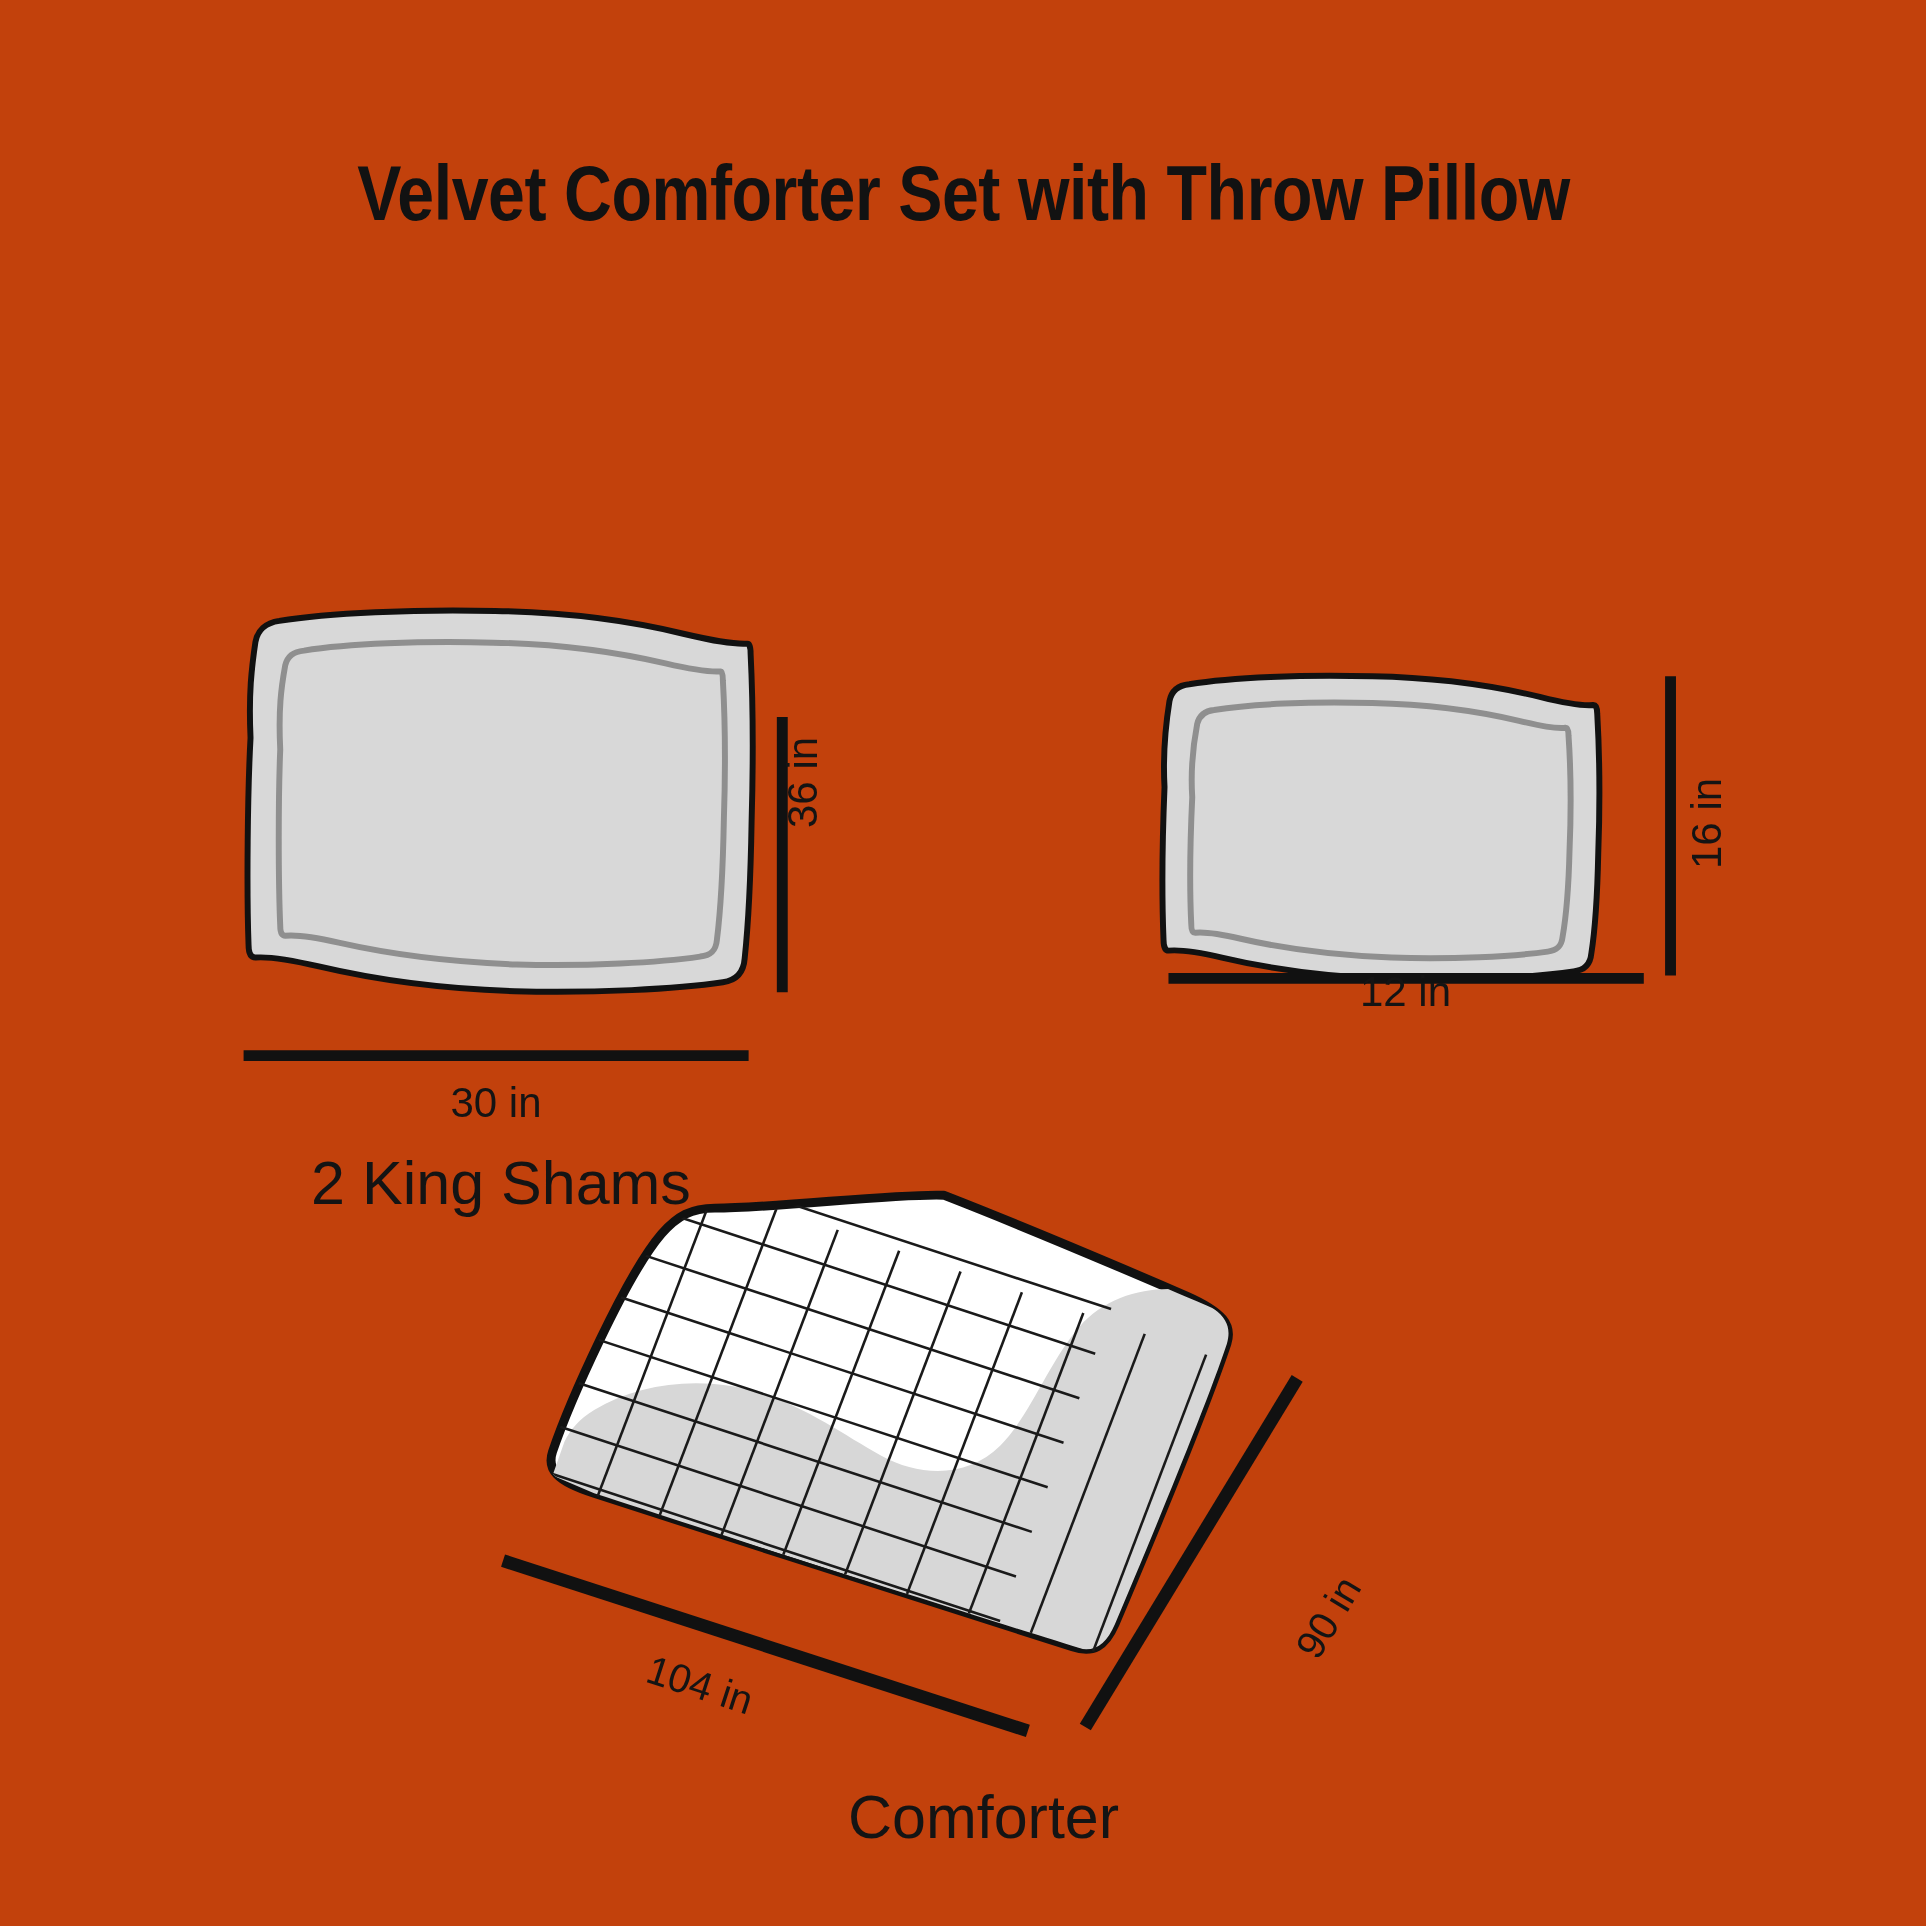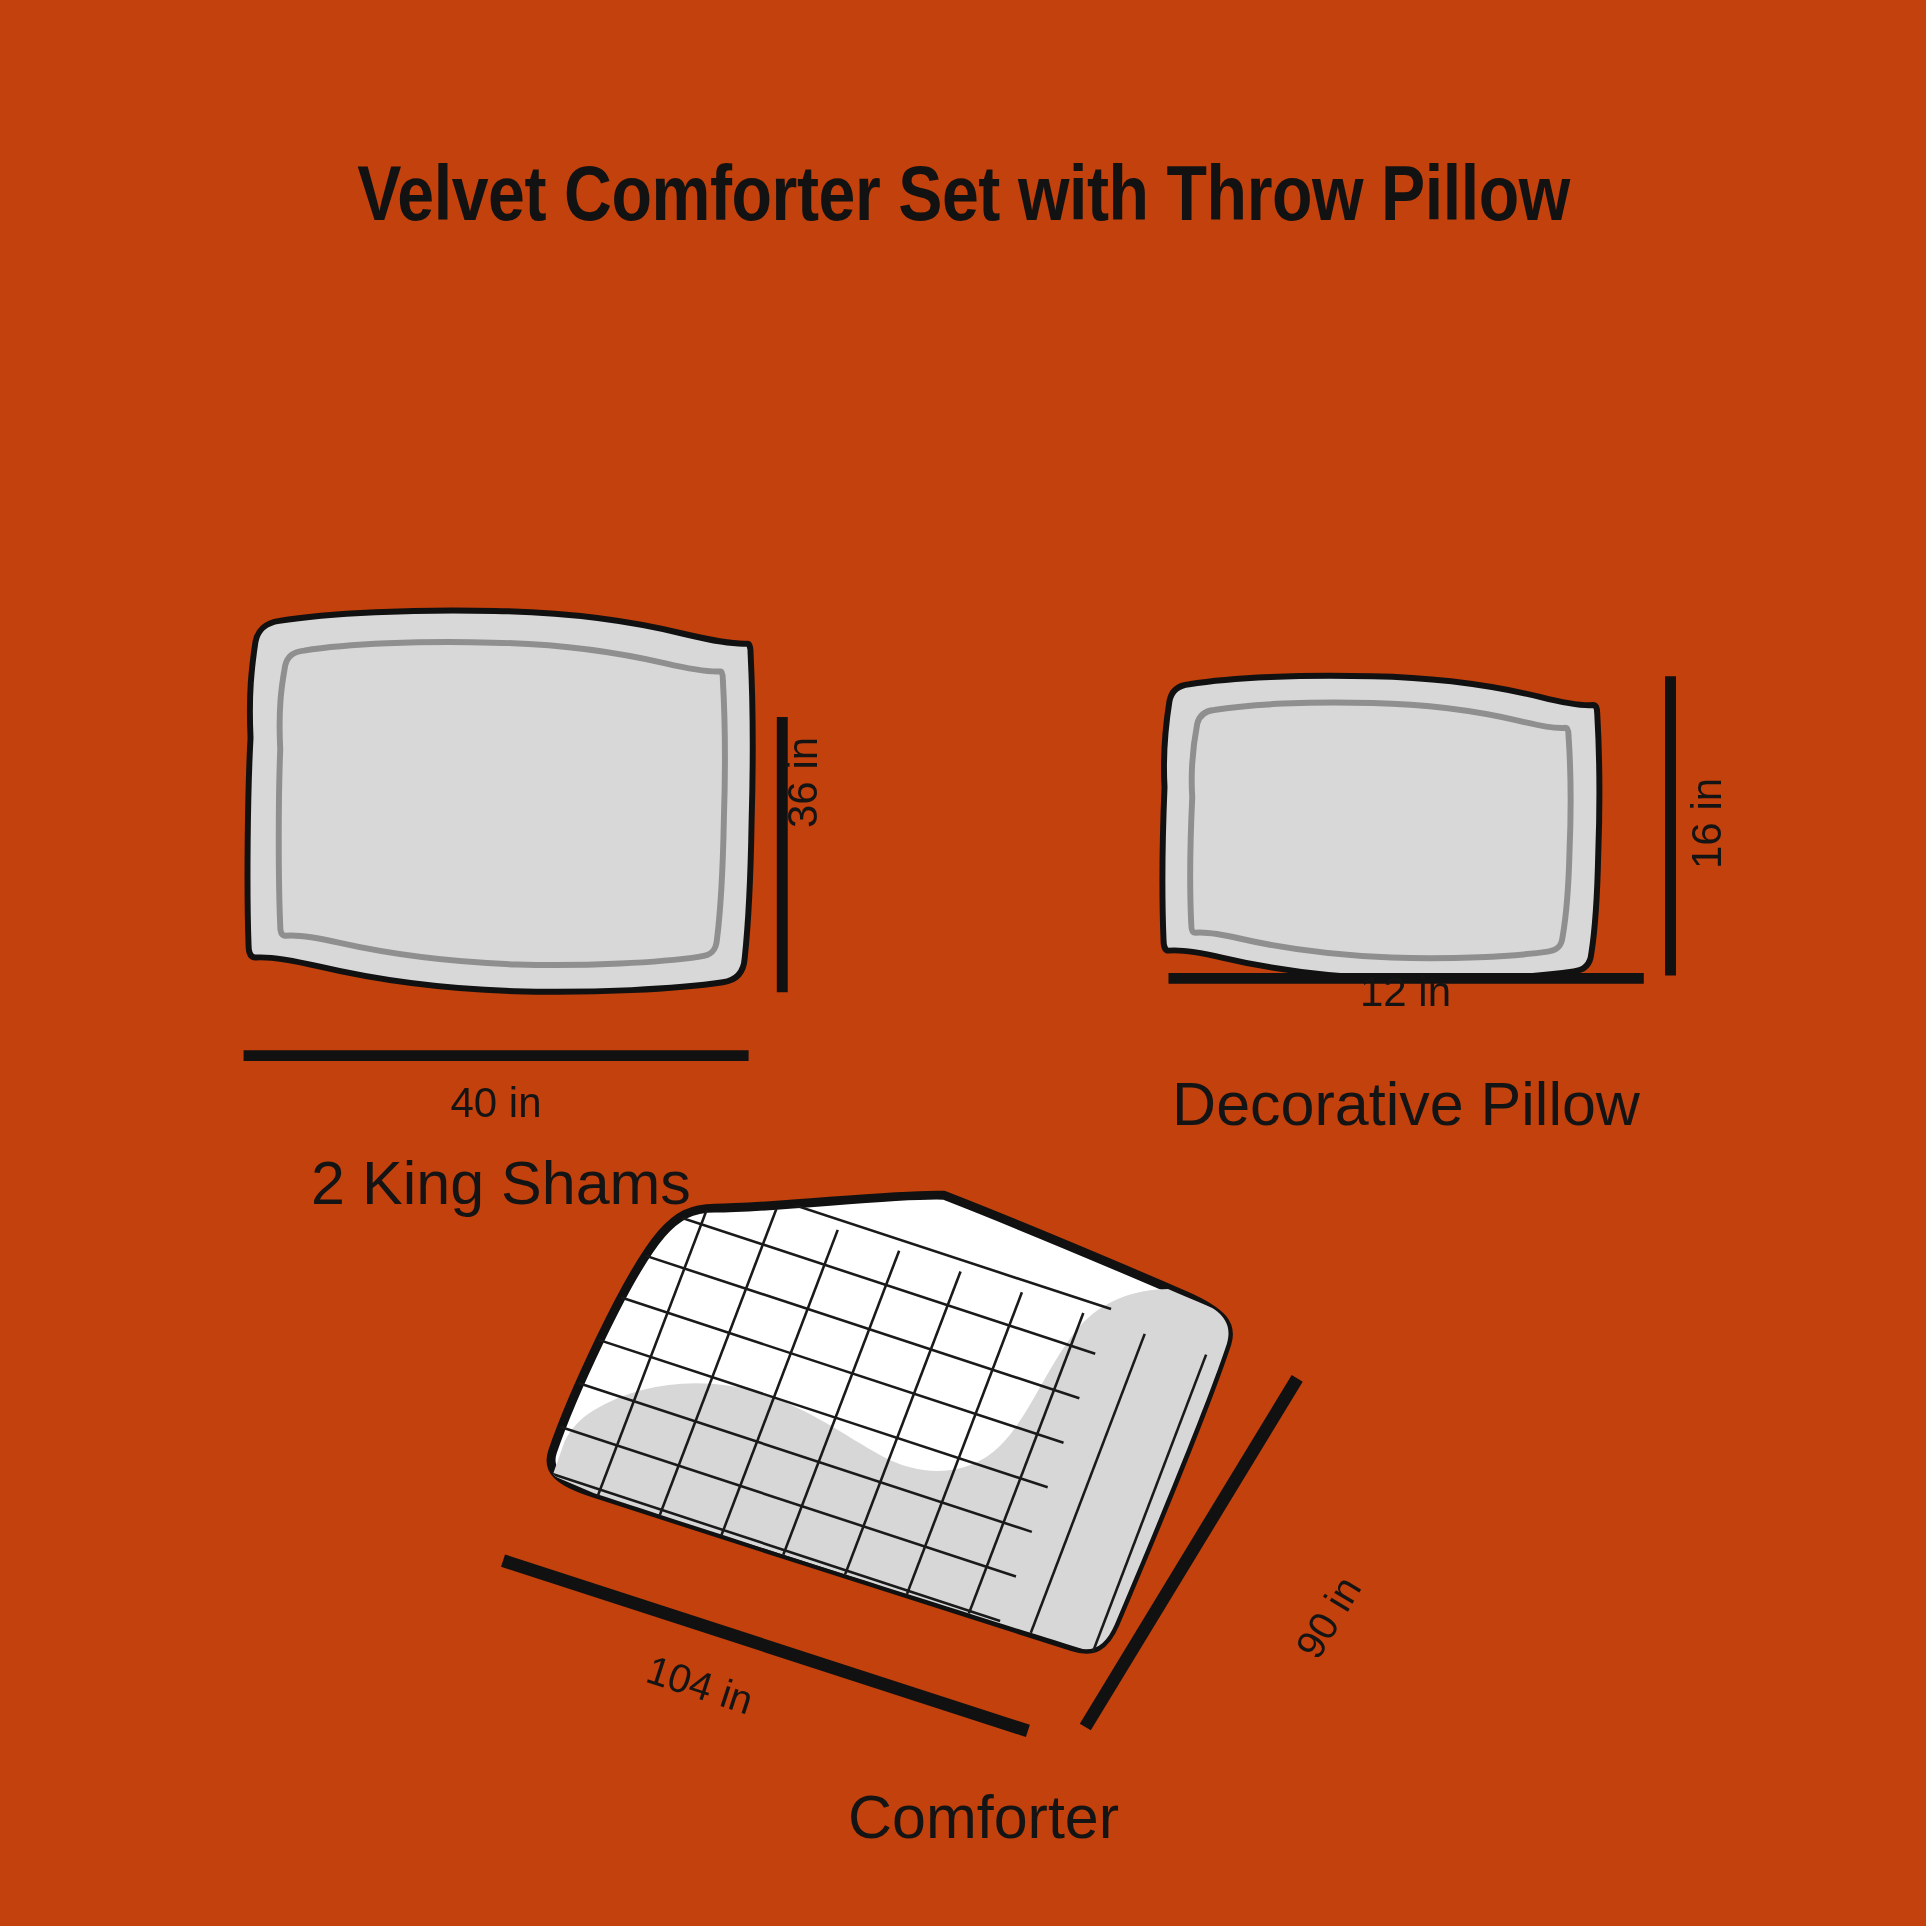--- a/index.html
+++ b/index.html
@@ -260,29 +260,28 @@
         <path d="M 1280 1389 L 1120 1809"></path>
       </g>
     </g>
 
     <line class="measure-bar-thick" x1="508" y1="1576" x2="1038" y2="1748"></line>
     <line class="measure-bar-thick" x1="1096" y1="1744" x2="1310" y2="1392"></line>
   </svg>
 
   <div class="dimlabel" style="left:779px; top:828px; font-size:42px; transform: rotate(-90deg); transform-origin: left top;">36 in</div>
 
-  <div class="dimlabel" style="left:0; top:1079px; width:992px; text-align:center; font-size:42px;">40 in</div>
+  <div class="dimlabel" style="left:0; top:1079px; width:992px; text-align:center; font-size:42px;">30 in</div>
 
   <div class="caption" style="left:0; top:1148px; width:1002px; font-size:61px;">2 King Shams</div>
 
   <div class="dimlabel" style="left:1683px; top:869px; font-size:42px; transform: rotate(-90deg); transform-origin: left top;">16 in</div>
 
   <div class="dimlabel" style="left:1158px; top:968px; width:495px; text-align:center; font-size:42px;">12 in</div>
 
-  <div class="caption" style="left:1099px; top:1069px; width:614px; font-size:61px;">Decorative Pillow</div>
 
   <div class="dimlabel" style="left:655px; top:1647px; font-size:40px; transform: rotate(18deg); transform-origin: left top;">104 in</div>
 
   <div class="dimlabel" style="left:1287px; top:1643px; font-size:40px; transform: rotate(-59deg); transform-origin: left top;">90 in</div>
 
   <div class="caption" style="left:0; top:1782px; width:1927px; font-size:61px;margin-left:20px;">Comforter</div>
 
 </div>
 
 

